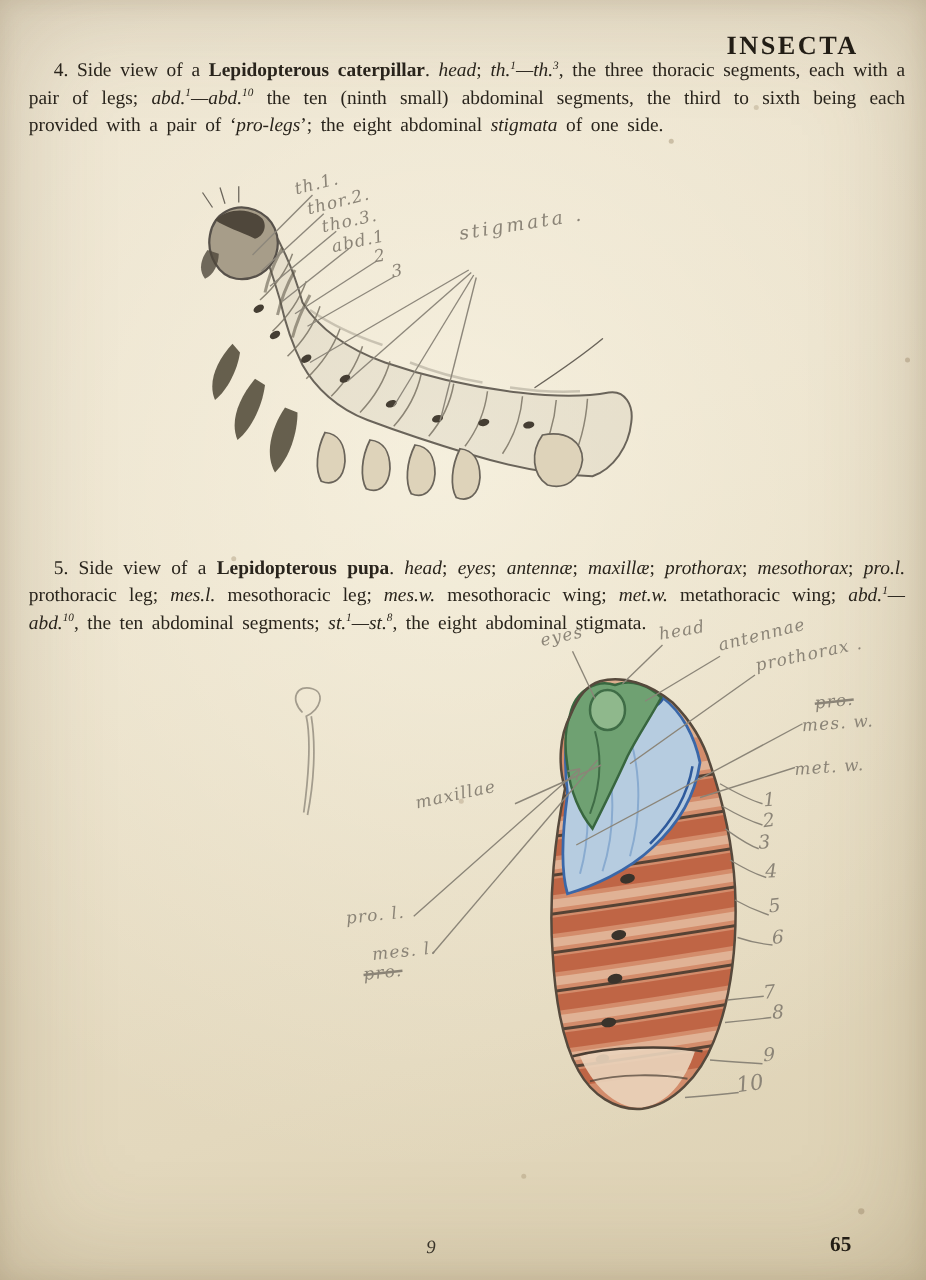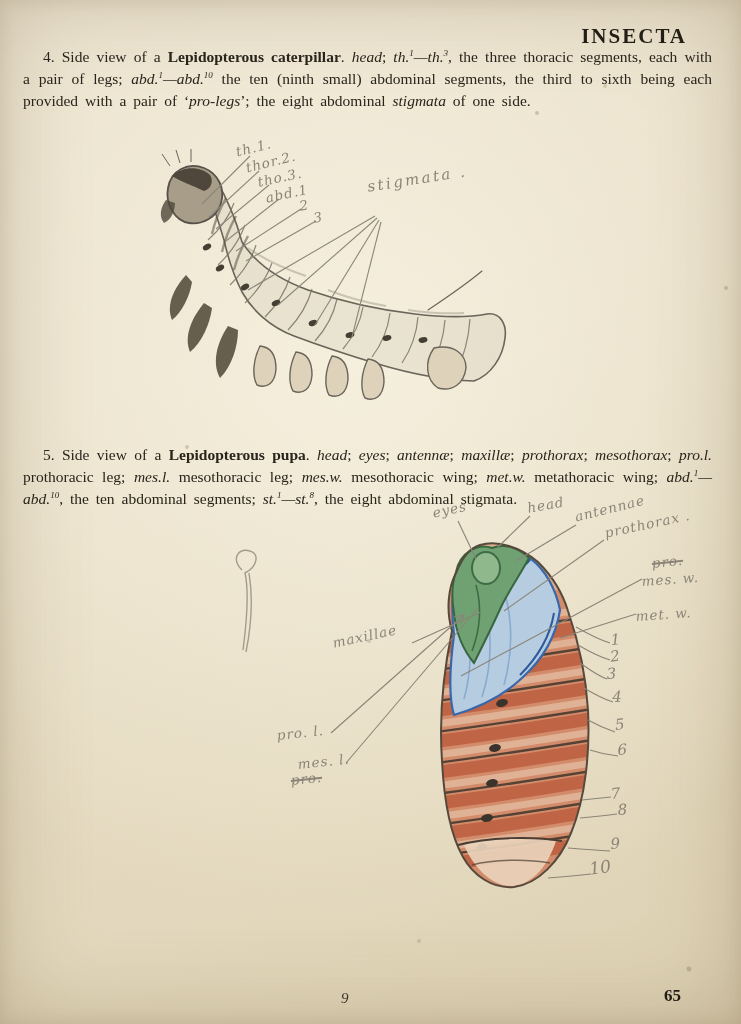--- a/index.html
+++ b/index.html
@@ -9,21 +9,21 @@
       radial-gradient(ellipse 120% 90% at 48% 36%, rgba(255,252,238,.55), rgba(255,252,238,0) 62%),
       linear-gradient(160deg,#ece3cf 0%,#e9dfc8 40%,#e3d8bd 75%,#dcd0b2 100%);
     box-shadow: inset 0 0 90px rgba(110,90,55,.28), inset 0 0 18px rgba(110,90,55,.15);
     font-family:"Liberation Serif", serif;color:#29241c;
   }
   .header{
     position:absolute;top:24px;right:54px;
     font-size:21px;font-weight:bold;letter-spacing:2px;color:#221d15;
   }
   .caption{
-    position:absolute;left:23px;right:29px;margin:0;
+    position:absolute;left:23px;right:17px;margin:0;
     font-size:15.5px;line-height:22px;text-align:justify;
     word-spacing:3px;text-indent:20px;color:#29241c;
   }
   .caption sup{font-size:9px;line-height:0;vertical-align:super;}
   #cap4{top:46px;}
   #cap5{top:444px;}
   .fig{position:absolute;}
   #fig4{left:128px;top:140px;width:404px;height:262px;}
   #fig5{left:198px;top:495px;width:535px;height:426px;}
   .fig svg{position:absolute;left:0;top:0;}

